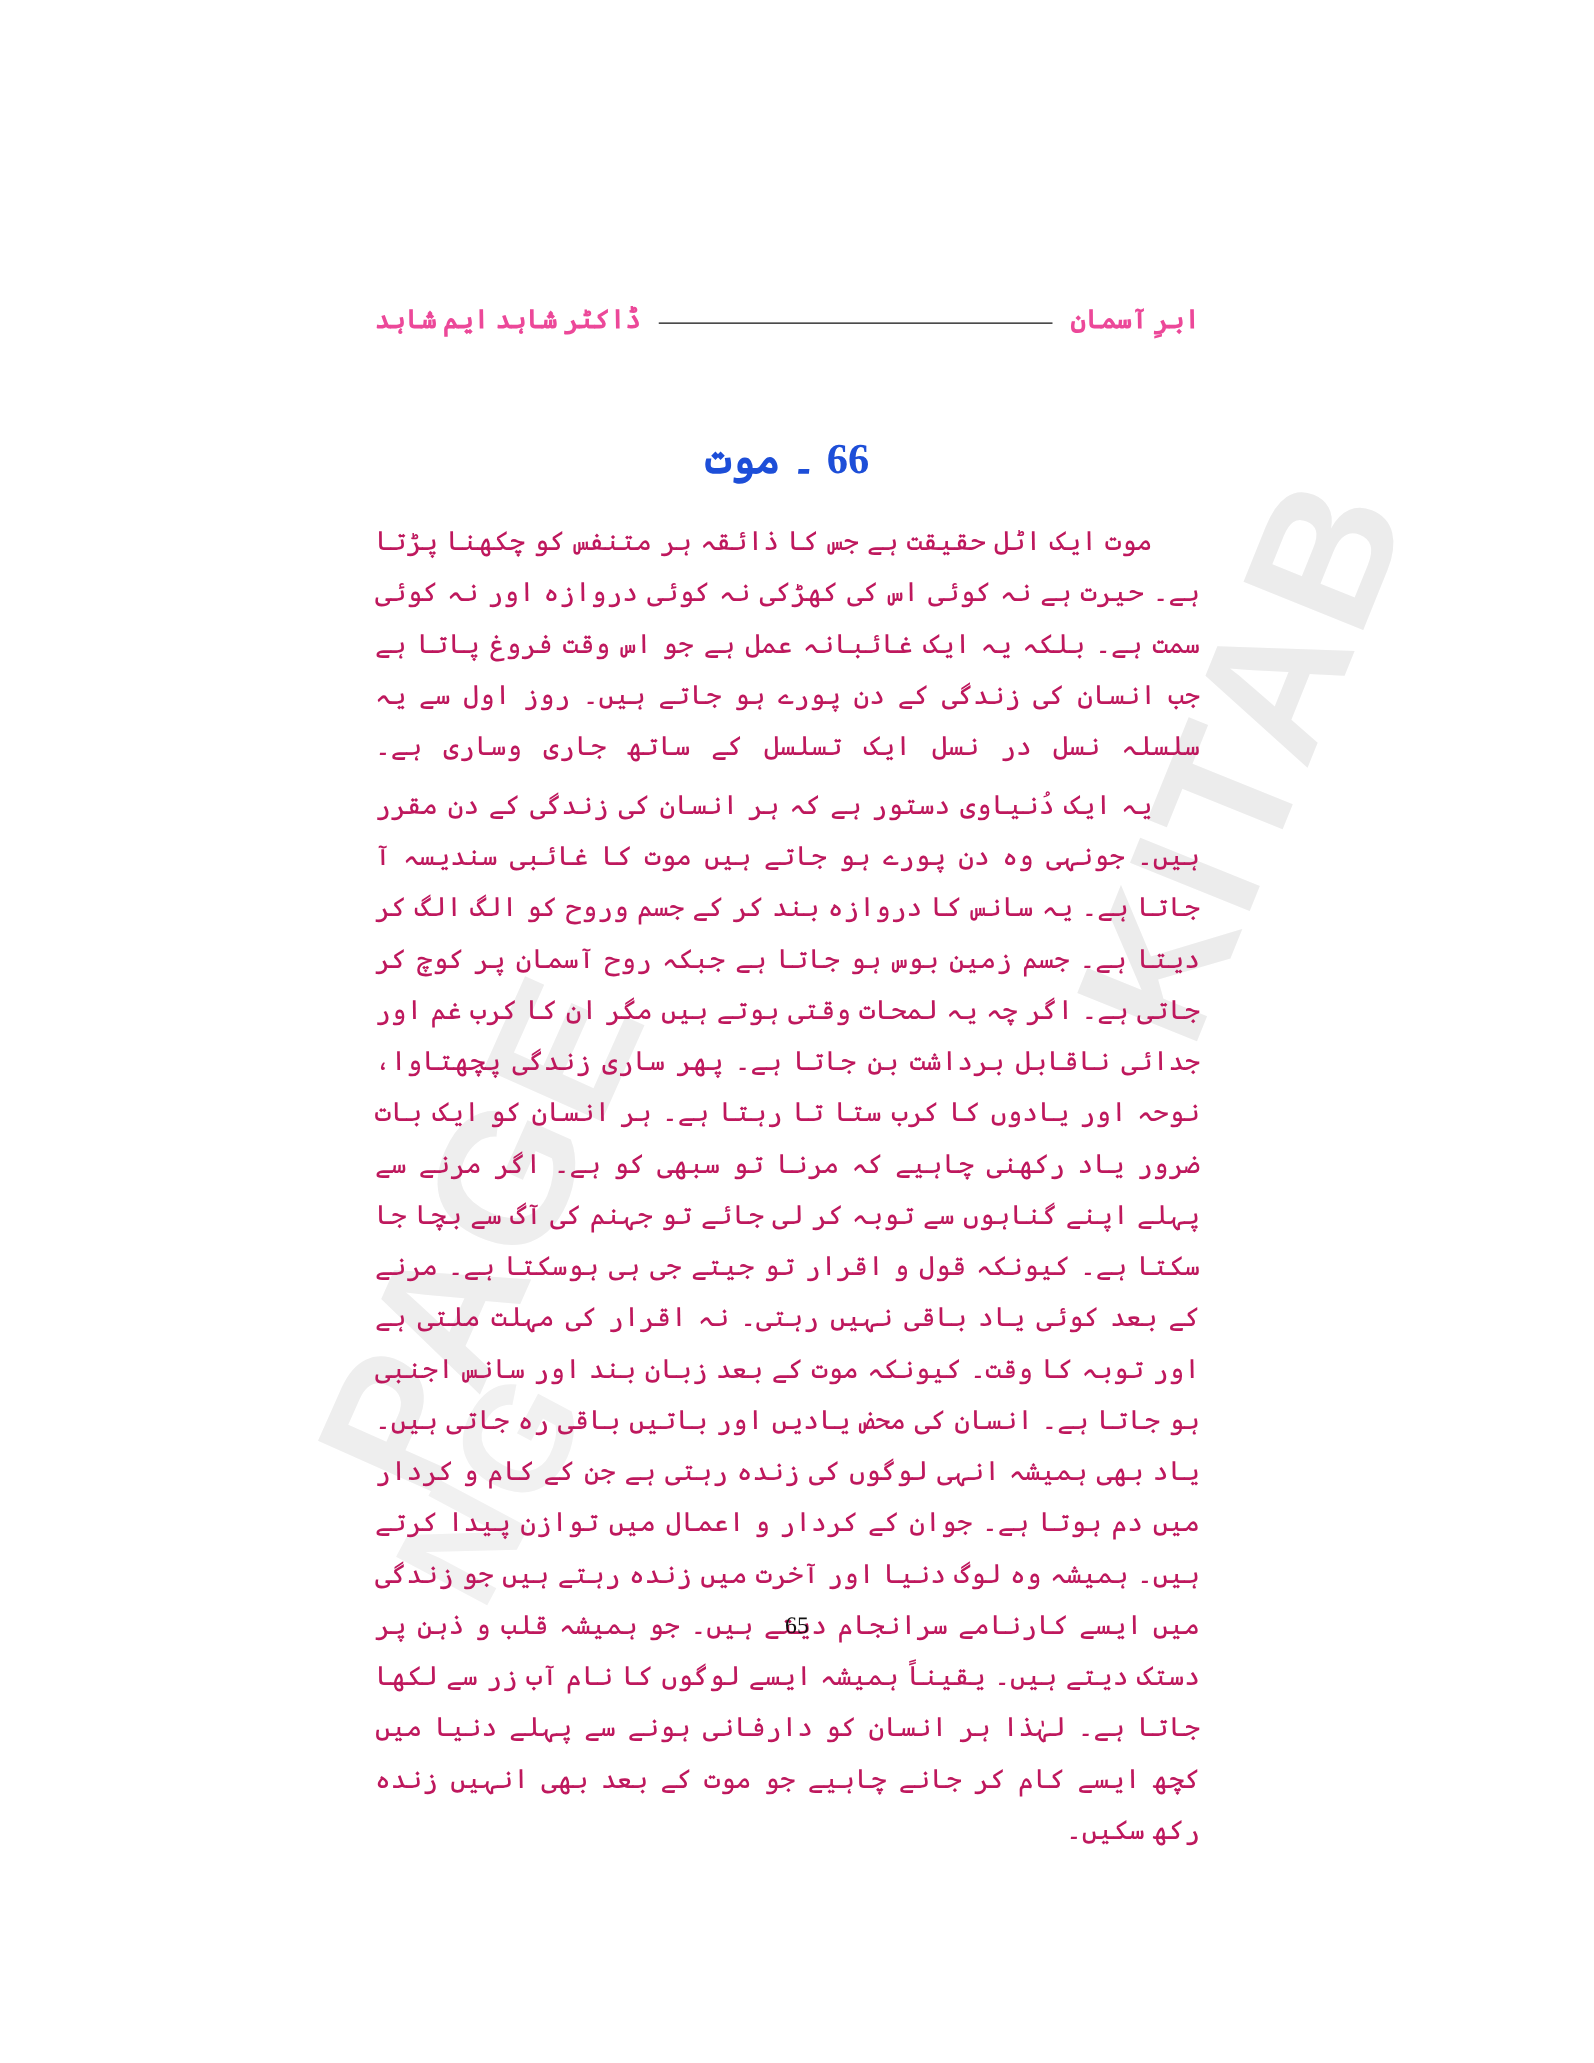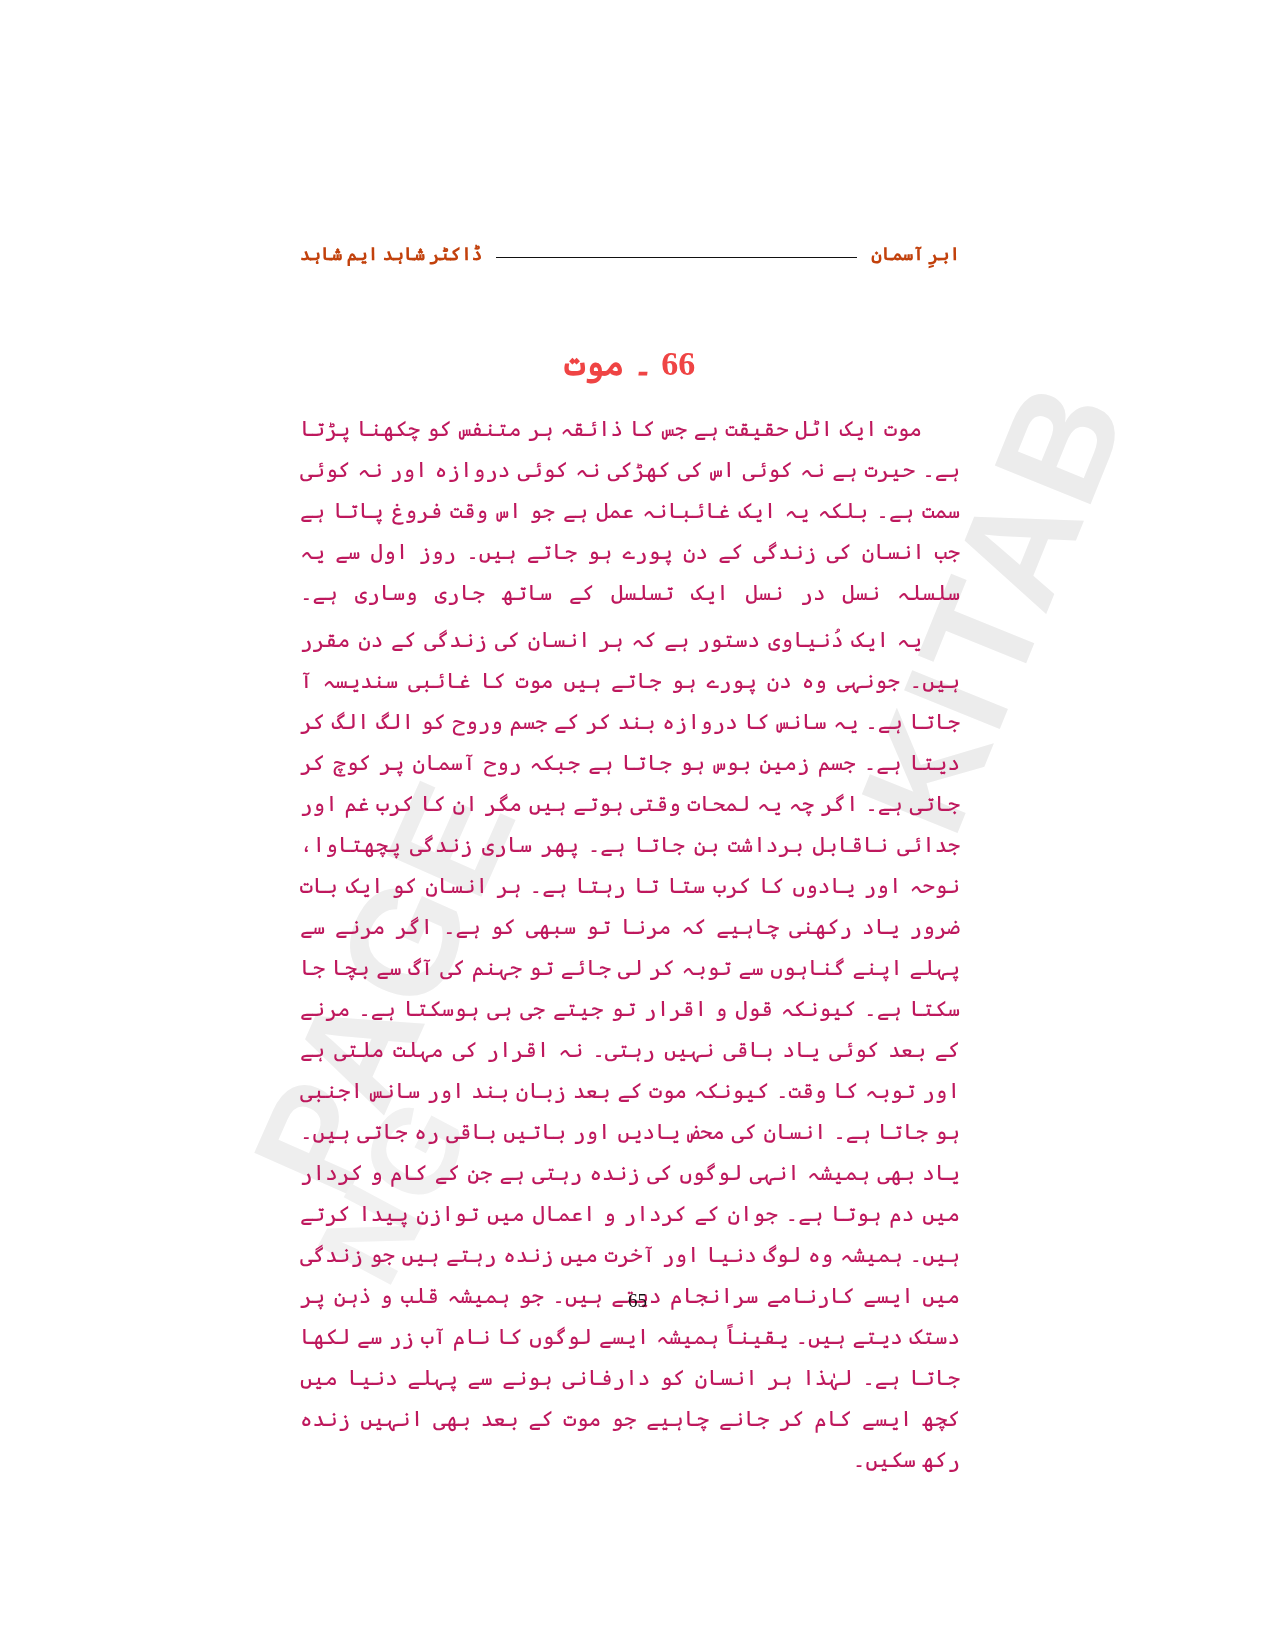--- a/index.html
+++ b/index.html
@@ -68,41 +68,41 @@
   
   .running-header {
     display: flex;
     align-items: center;
     gap: 14px;
     margin-top: 243px;
     direction: rtl;
   }
   .header-right-title,
   .header-left-title {
-    font-size: 18px;
+    font-size: 21px;
     font-weight: 600;
     white-space: nowrap;
-    color: #c2410c;
+    color: #ec4899;
     font-family: "Liberation Serif", "DejaVu Serif", serif;
   }
   .header-right-title { padding-bottom: 6px; }
   .header-left-title  { padding-bottom: 6px; }
   .header-rule {
     flex: 1 1 auto;
     height: 0;
     border-top: 1.6px solid #111111;
   }
 
   
   .chapter-title {
     margin: 72px 0 0 0;
     text-align: center;
     font-size: 34px;
     font-weight: 700;
-    color: #ef4444;
+    color: #1d4ed8;
     letter-spacing: 0px;
     direction: rtl;
     font-family: "Liberation Serif", "DejaVu Serif", serif;
   }
 
   
   .body-text {
     margin-top: 26px;
     direction: rtl;
     text-align: justify;

